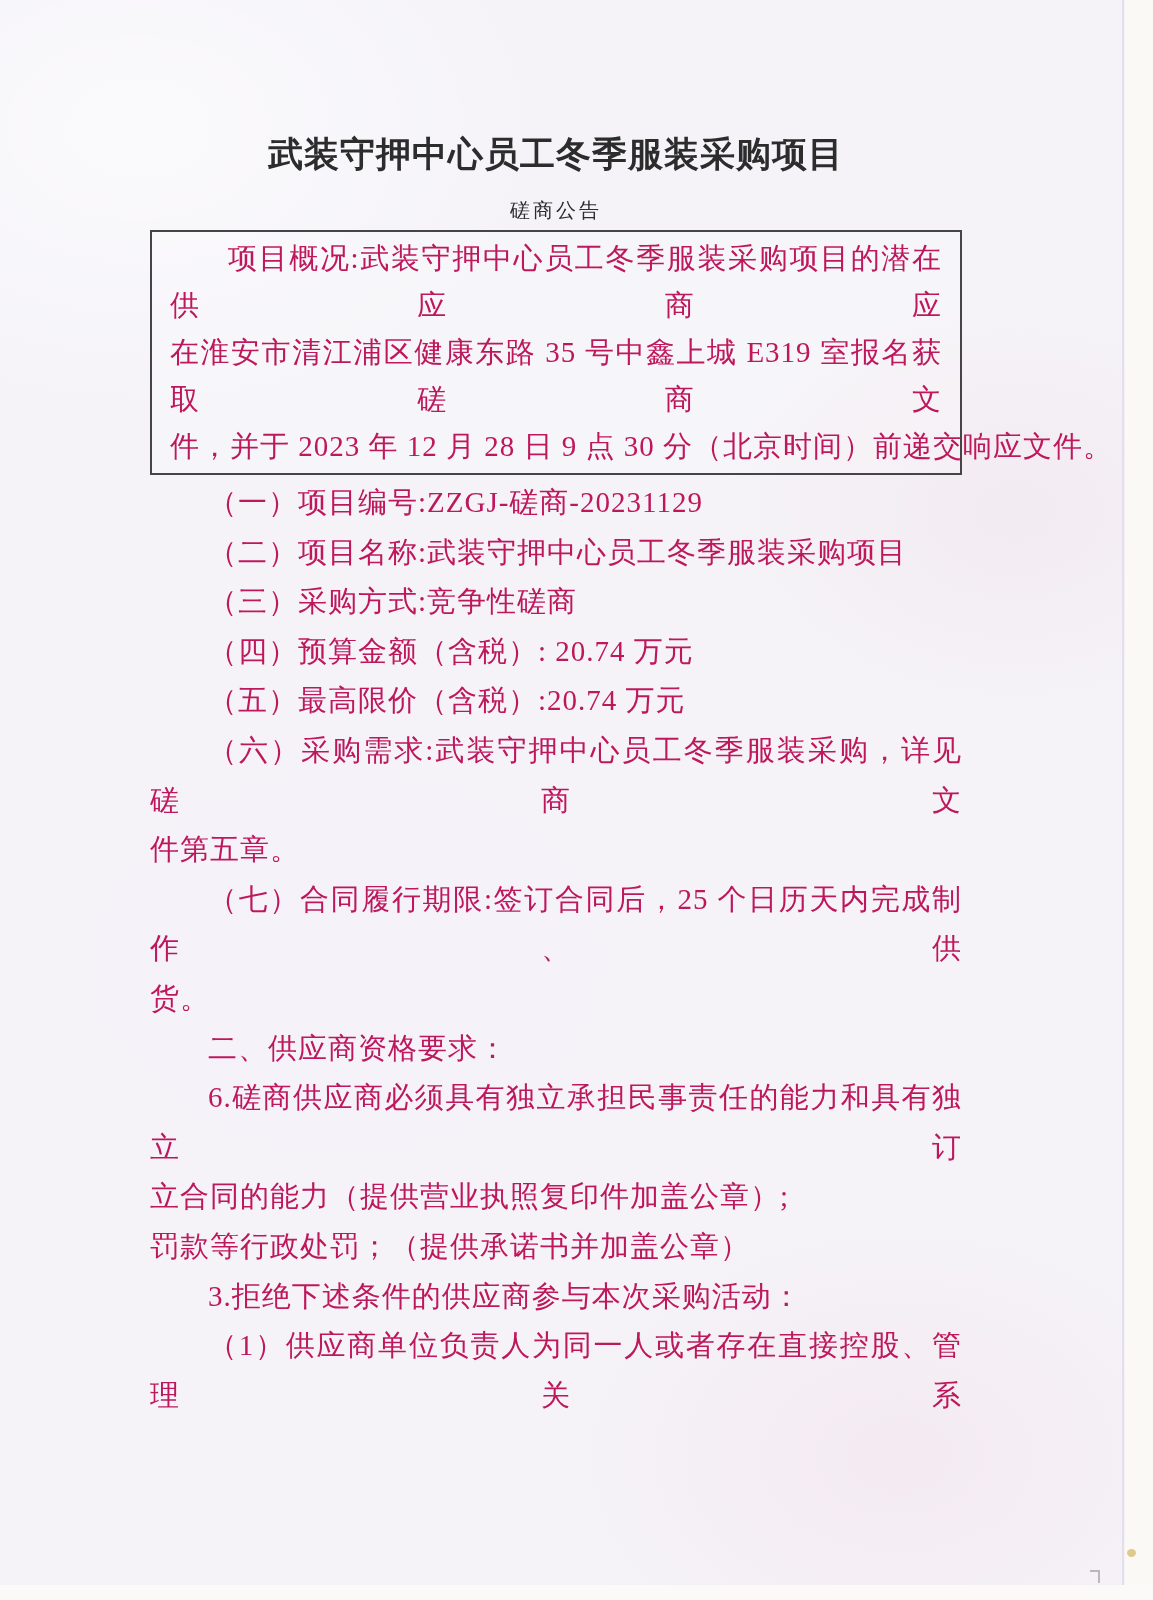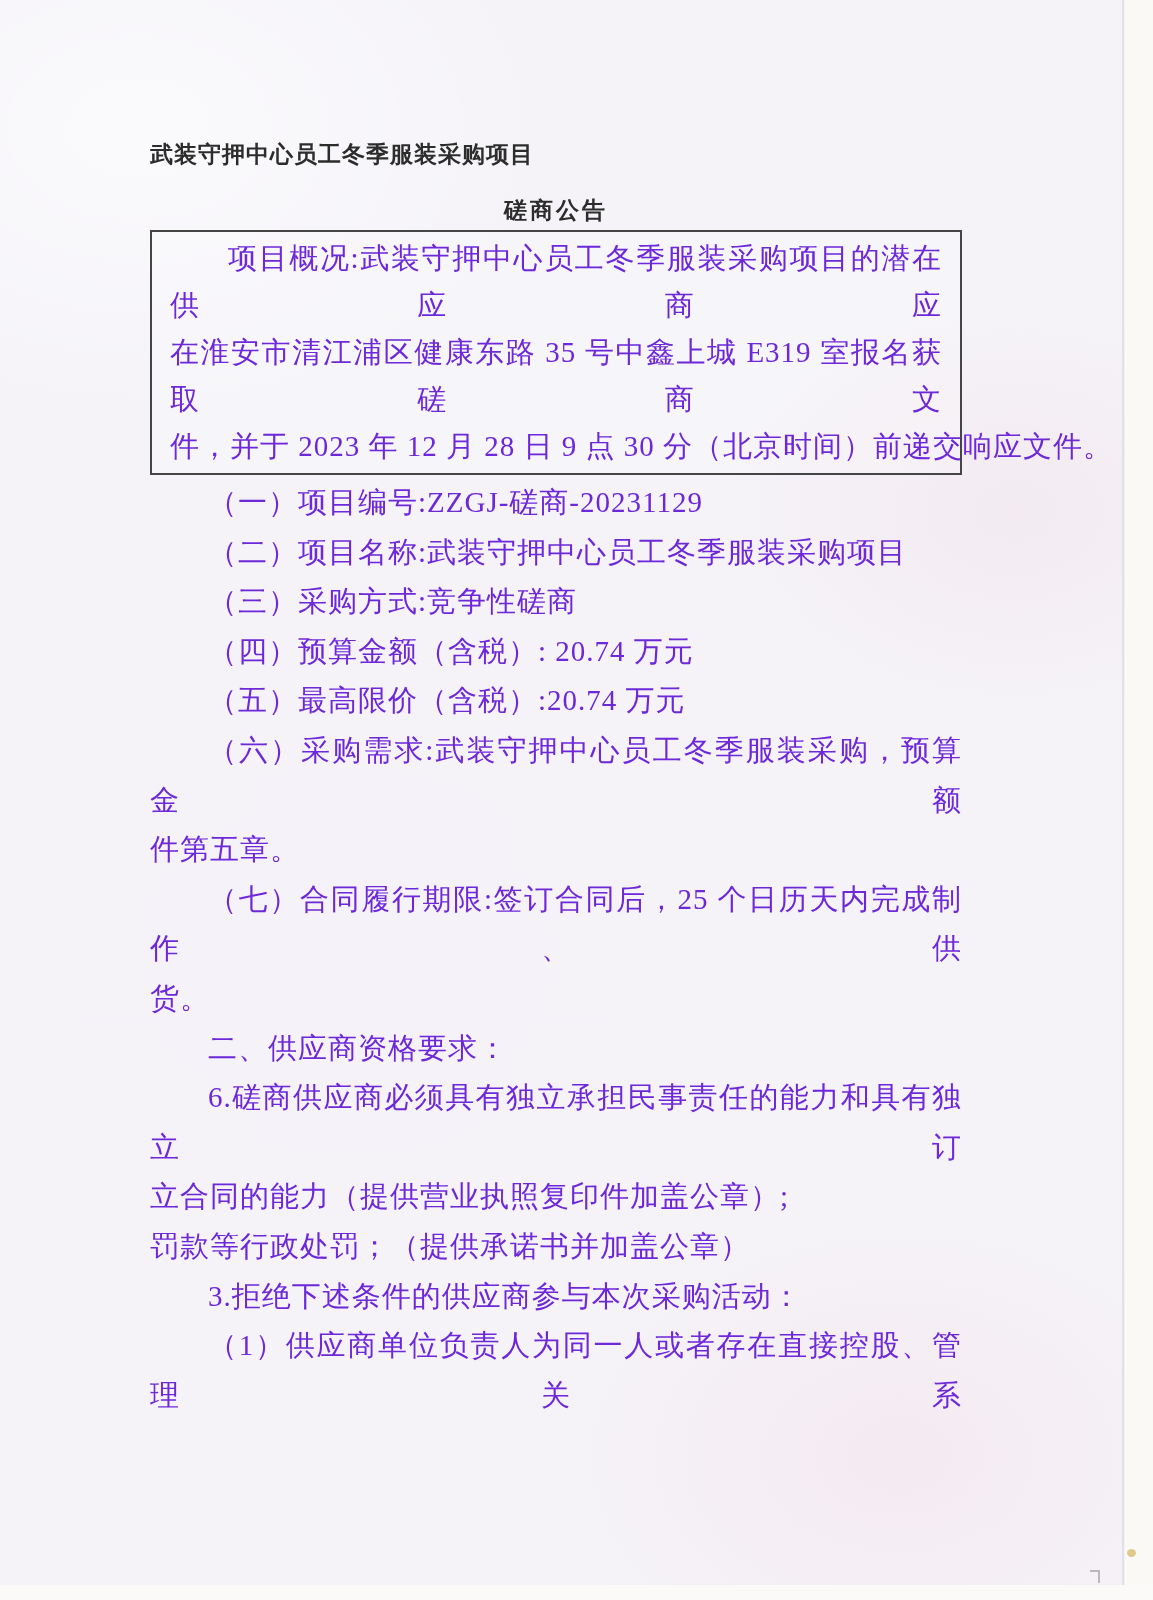--- a/index.html
+++ b/index.html
@@ -43,41 +43,41 @@
   .speck-gray {
     position: absolute; left: 1090px; top: 1570px; width: 8px; height: 11px;
     border-top: 2px solid #8a8a90; border-right: 2px solid #8a8a90; opacity: 0.55;
   }
   .content {
     position: relative;
     padding: 0 191px 0 150px; 
   }
   .doc-title {
     margin: 0; padding-top: 134px;
-    font-size: 23px; line-height: 42px;
+    font-size: 35px; line-height: 42px;
     font-weight: bold; letter-spacing: 1px;
-    text-align: left; color: #2c2c2c;
+    text-align: center; color: #2c2c2c;
   }
   .doc-subtitle {
     margin: 17px 0 0 0;
-    font-size: 23px; line-height: 35px;
-    font-weight: bold; letter-spacing: 3px;
+    font-size: 20px; line-height: 35px;
+    font-weight: normal; letter-spacing: 3px;
     text-align: center; color: #2c2c2c;
   }
   .overview-box {
     margin-top: 2px;
     border: 2px solid #454545;
     padding: 3px 18px;
     background: rgba(255,255,255,0.18);
   }
   .overview-box .bline { line-height: 47px; }
   .doc-body { margin-top: 3px; }
   .bline {
     font-size: 29px; line-height: 49.6px;
-    letter-spacing: 1px; color: #6d28d9;
+    letter-spacing: 1px; color: #be185d;
     white-space: nowrap; text-align: left;
   }
   .bline.indent { text-indent: 2em; }
   .bline.fill {
     white-space: normal;
     text-align: justify; text-align-last: justify;
   }
 </style>
 </head>
 <body>
@@ -99,21 +99,21 @@
         <div class="bline fill">在淮安市清江浦区健康东路 35 号中鑫上城 E319 室报名获取磋商文</div>
         <div class="bline">件，并于 2023 年 12 月 28 日 9 点 30 分（北京时间）前递交响应文件。</div>
       </div>
 
     <div class="doc-body">
         <div class="bline indent">（一）项目编号:ZZGJ-磋商-20231129</div>
         <div class="bline indent">（二）项目名称:武装守押中心员工冬季服装采购项目</div>
         <div class="bline indent">（三）采购方式:竞争性磋商</div>
         <div class="bline indent">（四）预算金额（含税）: 20.74 万元</div>
         <div class="bline indent">（五）最高限价（含税）:20.74 万元</div>
-        <div class="bline indent fill">（六）采购需求:武装守押中心员工冬季服装采购，预算金额</div>
+        <div class="bline indent fill">（六）采购需求:武装守押中心员工冬季服装采购，详见磋商文</div>
         <div class="bline">件第五章。</div>
         <div class="bline indent fill">（七）合同履行期限:签订合同后，25 个日历天内完成制作、供</div>
         <div class="bline">货。</div>
         <div class="bline indent">二、供应商资格要求：</div>
         <div class="bline indent fill">6.磋商供应商必须具有独立承担民事责任的能力和具有独立订</div>
         <div class="bline">立合同的能力（提供营业执照复印件加盖公章）;</div>
         <div class="bline">罚款等行政处罚；（提供承诺书并加盖公章）</div>
         <div class="bline indent">3.拒绝下述条件的供应商参与本次采购活动：</div>
         <div class="bline indent fill">（1）供应商单位负责人为同一人或者存在直接控股、管理关系</div>
       </div>

